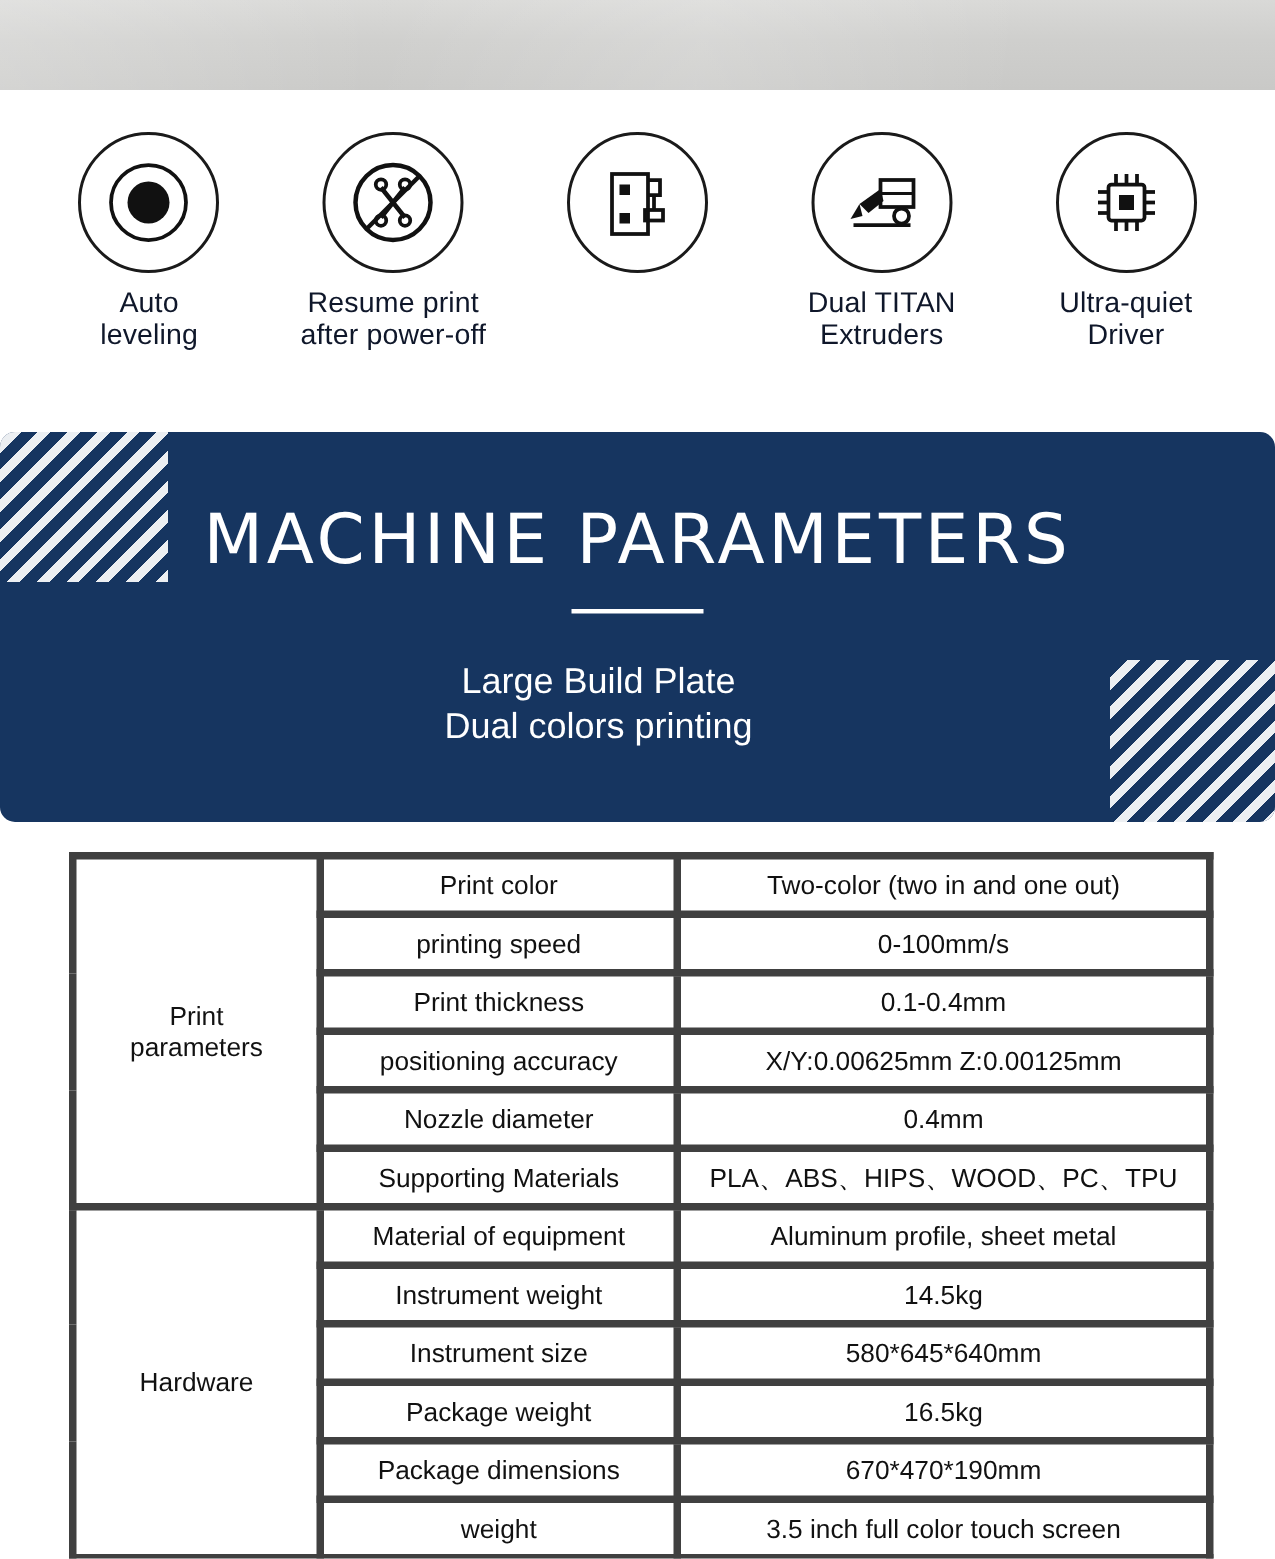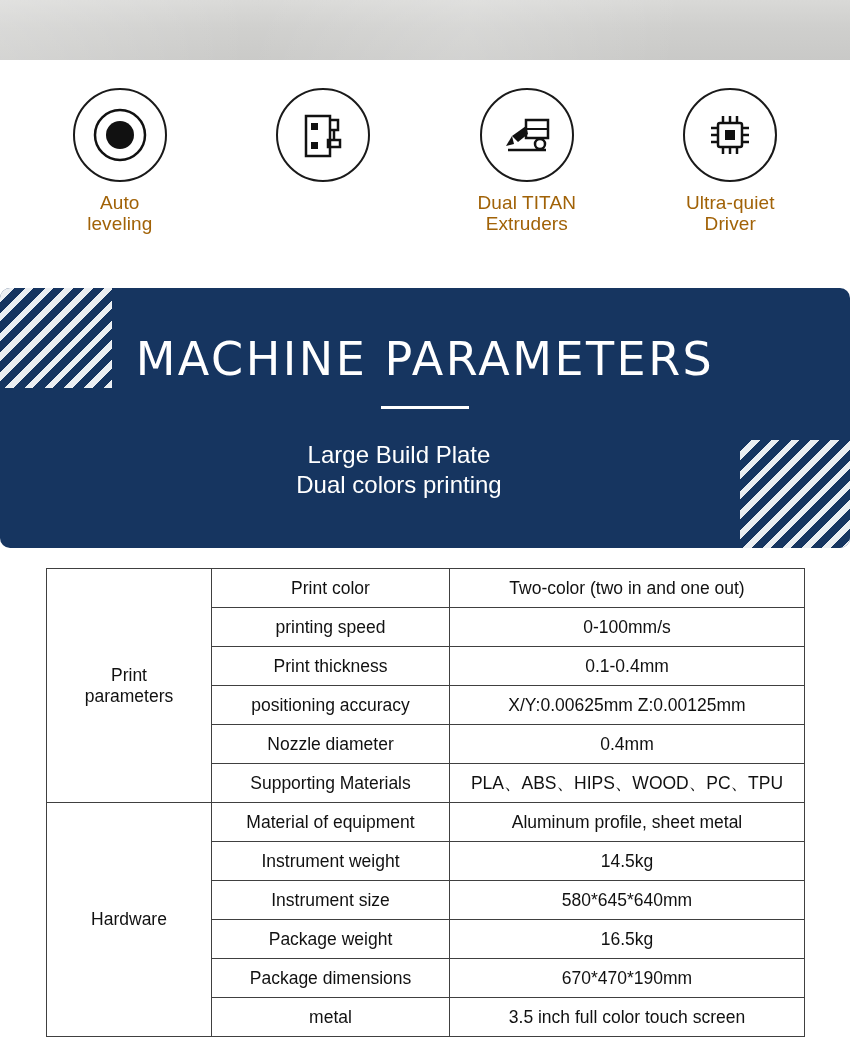--- a/index.html
+++ b/index.html
@@ -53,21 +53,21 @@
     border: 2px solid #1a1a1a;
     border-radius: 50%;
     margin: 0 auto 10px auto;
     position: relative;
     display: flex;
     align-items: center;
     justify-content: center;
   }
   .feature-label {
     font-size: 19px;
-    color: #a16207;
+    color: #0f172a;
     line-height: 1.12;
     letter-spacing: .1px;
   }
 
   
   .banner {
     position: absolute;
     top: 288px; left: 0;
     width: 850px;
     height: 260px;
@@ -126,21 +126,21 @@
     height: 491px;
     background: #ffffff;
     padding: 20px 46px 0 46px;
   }
   table.spec {
     width: 758px;
     border-collapse: collapse;
     table-layout: fixed;
   }
   table.spec td {
-    border: 1px solid #404040;
+    border: 5px solid #404040;
     text-align: center;
     font-size: 17.5px;
     color: #111111;
     height: 39px;
     padding: 2px 4px;
     line-height: 1.15;
   }
   td.group {
     width: 165px;
     font-size: 18px;
@@ -164,20 +164,35 @@
       <div class="circle">
         <svg width="60" height="60" viewBox="0 0 60 60">
           <circle cx="30" cy="30" r="25" fill="none" stroke="#111" stroke-width="2.5"></circle>
           <circle cx="30" cy="30" r="14" fill="#111"></circle>
         </svg>
       </div>
       <div class="feature-label" style="white-space:pre-line">Auto
 leveling</div>
     </div>
 
+    <div class="feature">
+      <div class="circle">
+        <svg width="64" height="64" viewBox="0 0 64 64">
+          <circle cx="32" cy="32" r="25" fill="none" stroke="#111" stroke-width="3"></circle>
+          <line x1="14" y1="50" x2="50" y2="14" stroke="#111" stroke-width="3"></line>
+          <path d="M24 22 L40 42 M40 22 L24 42" stroke="#111" stroke-width="3" fill="none"></path>
+          <circle cx="24" cy="20" r="3.5" fill="none" stroke="#111" stroke-width="2.5"></circle>
+          <circle cx="40" cy="20" r="3.5" fill="none" stroke="#111" stroke-width="2.5"></circle>
+          <circle cx="24" cy="44" r="3.5" fill="none" stroke="#111" stroke-width="2.5"></circle>
+          <circle cx="40" cy="44" r="3.5" fill="none" stroke="#111" stroke-width="2.5"></circle>
+        </svg>
+      </div>
+      <div class="feature-label" style="white-space:pre-line">Resume print
+after power-off</div>
+    </div>
 
     <div class="feature">
       <div class="circle">
         <svg width="58" height="58" viewBox="0 0 58 58">
           <rect x="12" y="10" width="24" height="40" fill="none" stroke="#111" stroke-width="2.5"></rect>
           <rect x="17" y="17" width="7" height="7" fill="#111"></rect>
           <rect x="17" y="36" width="7" height="7" fill="#111"></rect>
           <path d="M36 14 h8 v10 h-8" fill="none" stroke="#111" stroke-width="2.5"></path>
           <line x1="40" y1="24" x2="40" y2="34" stroke="#111" stroke-width="2.5"></line>
           <rect x="34" y="34" width="12" height="7" fill="none" stroke="#111" stroke-width="2.5"></rect>
@@ -282,20 +297,20 @@
           </tr>
           <tr>
             <td class="param">Package weight</td>
             <td class="value">16.5kg</td>
           </tr>
           <tr>
             <td class="param">Package dimensions</td>
             <td class="value">670*470*190mm</td>
           </tr>
           <tr>
-            <td class="param">metal</td>
+            <td class="param">weight</td>
             <td class="value">3.5 inch full color touch screen</td>
           </tr>
         </tbody>
     </table>
   </div>
 
 </div>
 
 </body></html>

